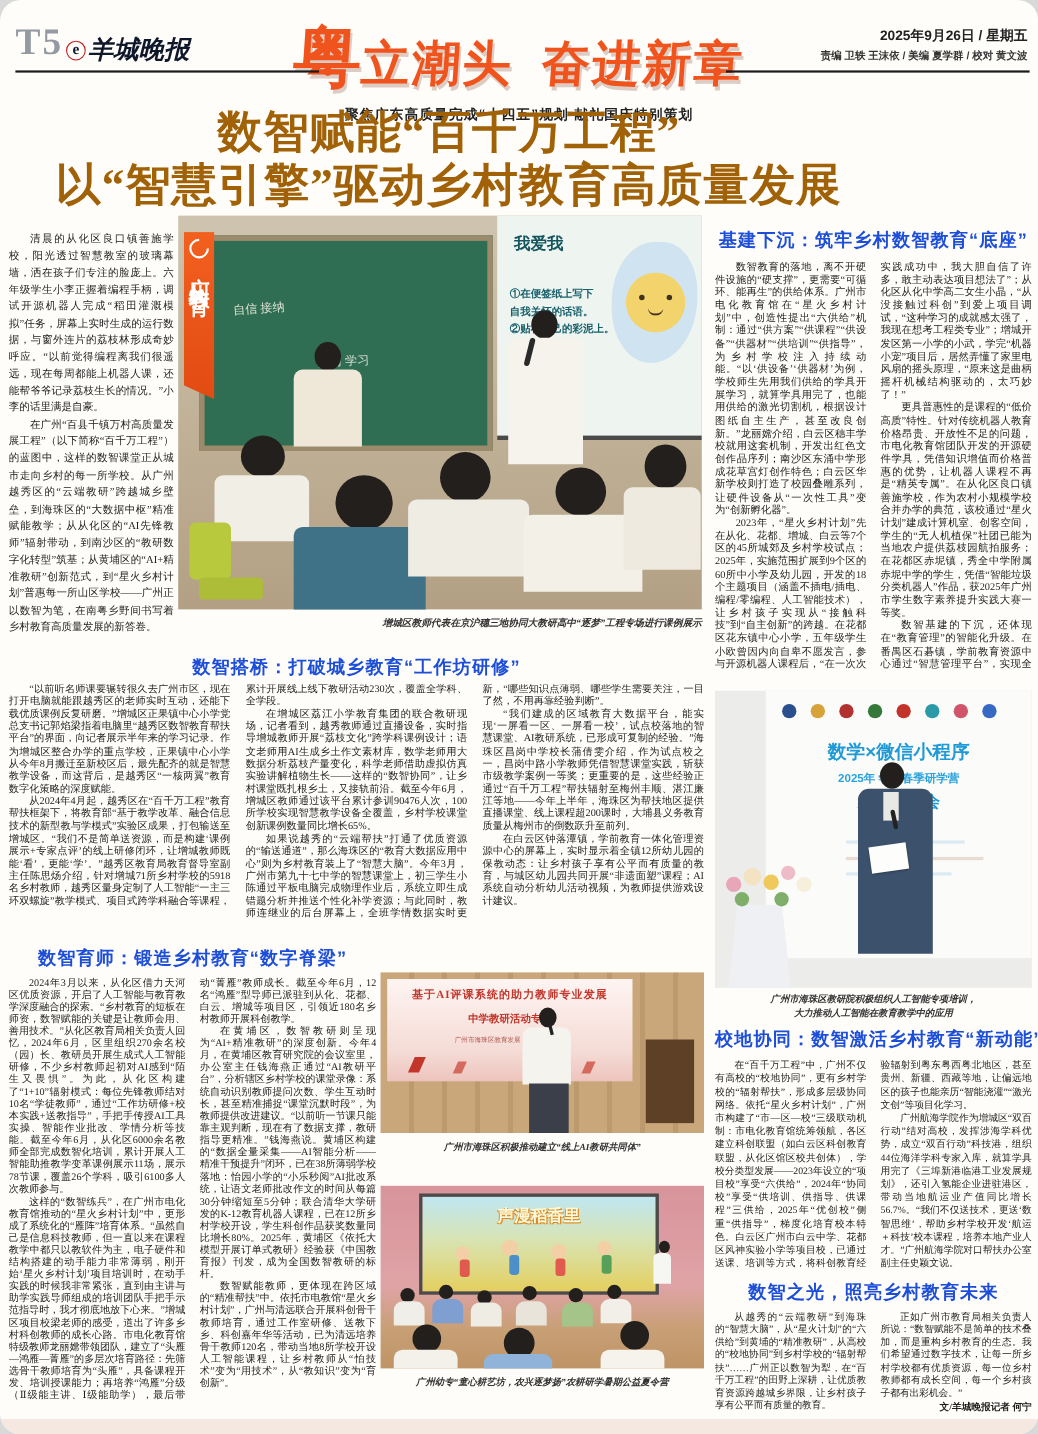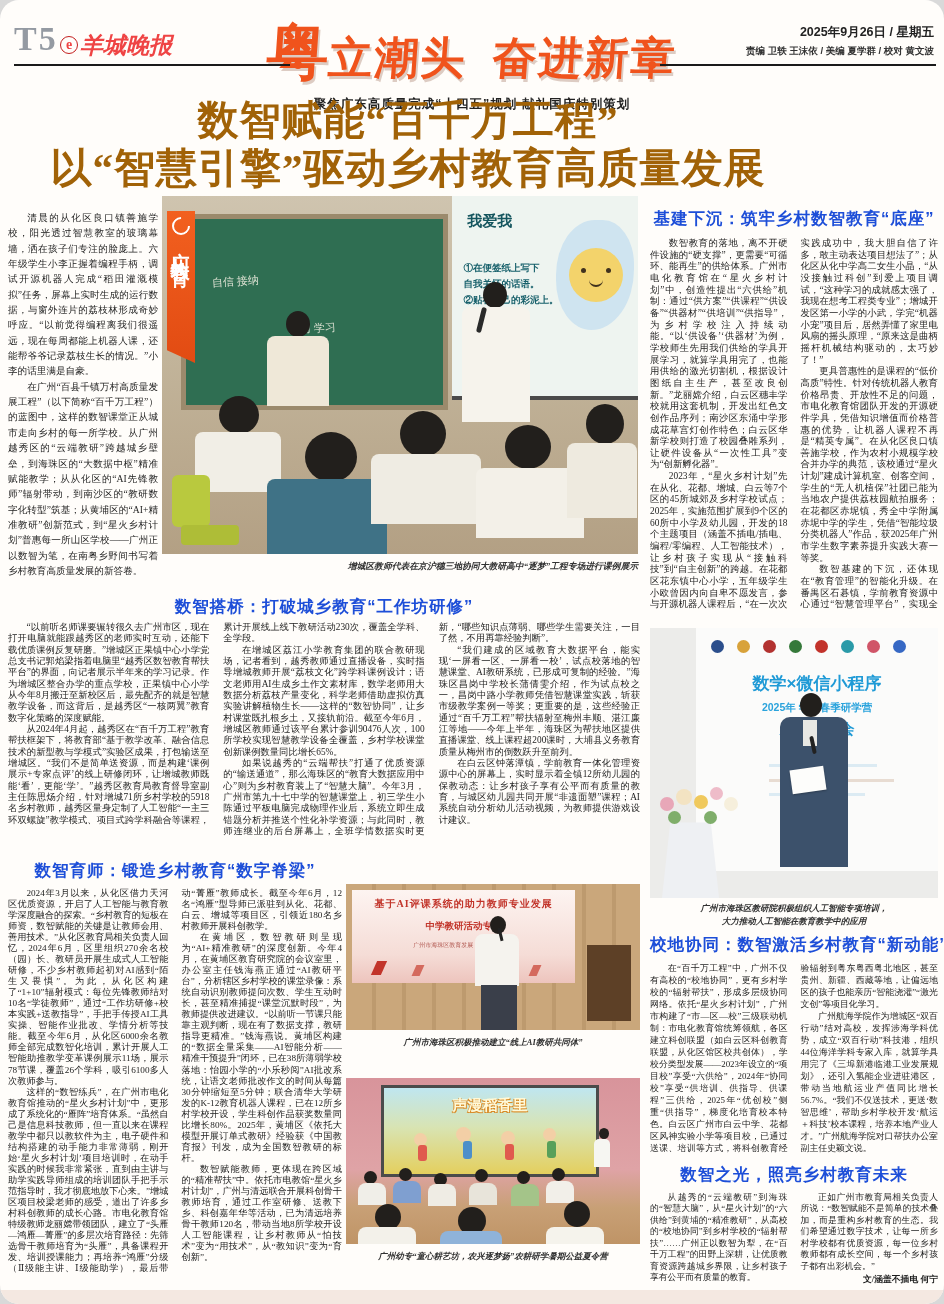--- a/index.html
+++ b/index.html
@@ -1,21 +1,21 @@
 <!DOCTYPE html>
 <html><head>
 <meta charset="utf-8">
 <style>
   html,body{margin:0;padding:0;background:#d9d9d9;}
   .page{position:relative;width:944px;height:1304px;margin:0 auto;background:#fffdfa;
         font-family:"Liberation Serif","DejaVu Serif",serif;color:#1d1d1d;overflow:hidden;border-radius:19px;}
   .abs{position:absolute;}
   
   .t5{left:14px;top:20px;font-size:34px;font-weight:bold;color:#949aa2;letter-spacing:2px;}
-  .brand{left:60px;top:30px;font-size:23px;font-weight:bold;font-style:italic;color:#ef4444;white-space:nowrap;}
+  .brand{left:60px;top:30px;font-size:23px;font-weight:bold;font-style:italic;color:#0f172a;white-space:nowrap;}
   .brand .e{display:inline-block;font-size:14px;border:1.5px solid #c41f1f;border-radius:50%;
             width:16px;height:16px;line-height:15px;text-align:center;font-style:normal;vertical-align:4px;margin-right:2px;}
   .banner{left:50%;top:10px;transform:translateX(-50%);width:460px;text-align:center;}
   .banner-title{color:#f0531c;font-weight:900;white-space:nowrap;text-shadow:2px 3px 0 rgba(120,60,30,.25);
                 transform:skewX(-4deg);}
   .banner-title .big{font-size:62px;}
   .banner-title .mid{font-size:44px;letter-spacing:2px;}
   .banner-sub{margin-top:2px;font-size:12.5px;font-weight:bold;color:#222;
               font-family:"Liberation Sans",sans-serif;letter-spacing:1px;}
   .hdr-right{right:10px;top:24px;text-align:right;font-family:"Liberation Sans",sans-serif;}
@@ -182,21 +182,21 @@
   <div class="abs sec-h" style="left:650px;top:934px;width:288px;">校地协同：数智激活乡村教育“新动能”</div>
   <div class="abs body-txt cols2" style="left:650px;top:962px;width:288px;height:196px;font-size:8.9px;line-height:1.35;">
     <p>在“百千万工程”中，广州不仅有高校的“校地协同”，更有乡村学校的“辐射帮扶”，形成多层级协同网络。依托“星火乡村计划”，广州市构建了“市—区—校”三级联动机制：市电化教育馆统筹领航，各区建立科创联盟（如白云区科创教育联盟，从化区馆区校共创体），学校分类型发展——2023年设立的“项目校”享受“六供给”，2024年“协同校”享受“供培训、供指导、供课程”三供给，2025年“优创校”侧重“供指导”，梯度化培育校本特色。白云区广州市白云中学、花都区风神实验小学等项目校，已通过送课、培训等方式，将科创教育经验辐射到粤东粤西粤北地区，甚至贵州、新疆、西藏等地，让偏远地区的孩子也能亲历“智能浇灌”“激光文创”等项目化学习。</p>
     <p>广州航海学院作为增城区“双百行动”结对高校，发挥涉海学科优势，成立“双百行动”科技港，组织44位海洋学科专家入库，就算学具用完了《三埠新港临港工业发展规划》，还引入氢能企业进驻港区，带动当地航运业产值同比增长56.7%。“我们不仅送技术，更送‘数智思维’，帮助乡村学校开发‘航运＋科技’校本课程，培养本地产业人才。”广州航海学院对口帮扶办公室副主任史颖文说。</p>
   </div>
 
   <div class="abs sec-h" style="left:650px;top:1164px;width:288px;">数智之光，照亮乡村教育未来</div>
   <div class="abs body-txt cols2" style="left:650px;top:1192px;width:288px;height:104px;font-size:8.8px;line-height:1.3;">
     <p>从越秀的“云端教研”到海珠的“智慧大脑”，从“星火计划”的“六供给”到黄埔的“精准教研”，从高校的“校地协同”到乡村学校的“辐射帮扶”……广州正以数智为犁，在“百千万工程”的田野上深耕，让优质教育资源跨越城乡界限，让乡村孩子享有公平而有质量的教育。</p>
     <p>正如广州市教育局相关负责人所说：“数智赋能不是简单的技术叠加，而是重构乡村教育的生态。我们希望通过数字技术，让每一所乡村学校都有优质资源，每一位乡村教师都有成长空间，每一个乡村孩子都有出彩机会。”</p>
-    <p class="byline">文/涵盖不插电 何宁</p>
+    <p class="byline">文/羊城晚报记者 何宁</p>
 
   </div>
 
   <div class="abs sec-h" style="left:8px;top:596px;width:632px;">数智搭桥：打破城乡教育“工作坊研修”</div>
   <div class="abs body-txt cols3" style="left:8px;top:622px;width:632px;height:234px;font-size:9.3px;line-height:1.22;">
     <p>“以前听名师课要辗转很久去广州市区，现在打开电脑就能跟越秀区的老师实时互动，还能下载优质课例反复研磨。”增城区正果镇中心小学党总支书记郭焰梁指着电脑里“越秀区数智教育帮扶平台”的界面，向记者展示半年来的学习记录。作为增城区整合办学的重点学校，正果镇中心小学从今年8月搬迁至新校区后，最先配齐的就是智慧教学设备，而这背后，是越秀区“一核两翼”教育数字化策略的深度赋能。</p>
     <p>从2024年4月起，越秀区在“百千万工程”教育帮扶框架下，将教育部“基于教学改革、融合信息技术的新型教与学模式”实验区成果，打包输送至增城区。“我们不是简单送资源，而是构建‘课例展示+专家点评’的线上研修闭环，让增城教师既能‘看’，更能‘学’。”越秀区教育局教育督导室副主任陈思炀介绍，针对增城71所乡村学校的5918名乡村教师，越秀区量身定制了人工智能“一主三环双螺旋”教学模式、项目式跨学科融合等课程，累计开展线上线下教研活动230次，覆盖全学科、全学段。</p>
     <p>在增城区荔江小学教育集团的联合教研现场，记者看到，越秀教师通过直播设备，实时指导增城教师开展“荔枝文化”跨学科课例设计；语文老师用AI生成乡土作文素材库，数学老师用大数据分析荔枝产量变化，科学老师借助虚拟仿真实验讲解植物生长——这样的“数智协同”，让乡村课堂既扎根乡土，又接轨前沿。截至今年6月，增城区教师通过该平台累计参训90476人次，100所学校实现智慧教学设备全覆盖，乡村学校课堂创新课例数量同比增长65%。</p>
     <p>如果说越秀的“云端帮扶”打通了优质资源的“输送通道”，那么海珠区的“教育大数据应用中心”则为乡村教育装上了“智慧大脑”。今年3月，广州市第九十七中学的智慧课堂上，初三学生小陈通过平板电脑完成物理作业后，系统立即生成错题分析并推送个性化补学资源；与此同时，教师连继业的后台屏幕上，全班学情数据实时更新，“哪些知识点薄弱、哪些学生需要关注，一目了然，不用再靠经验判断”。</p>
     <p>“我们建成的区域教育大数据平台，能实现‘一屏看一区、一屏看一校’，试点校落地的智慧课堂、AI教研系统，已形成可复制的经验。”海珠区昌岗中学校长蒲倩雯介绍，作为试点校之一，昌岗中路小学教师凭借智慧课堂实践，斩获市级教学案例一等奖；更重要的是，这些经验正通过“百千万工程”帮扶辐射至梅州丰顺、湛江廉江等地——今年上半年，海珠区为帮扶地区提供直播课堂、线上课程超200课时，大埔县义务教育质量从梅州市的倒数跃升至前列。</p>

